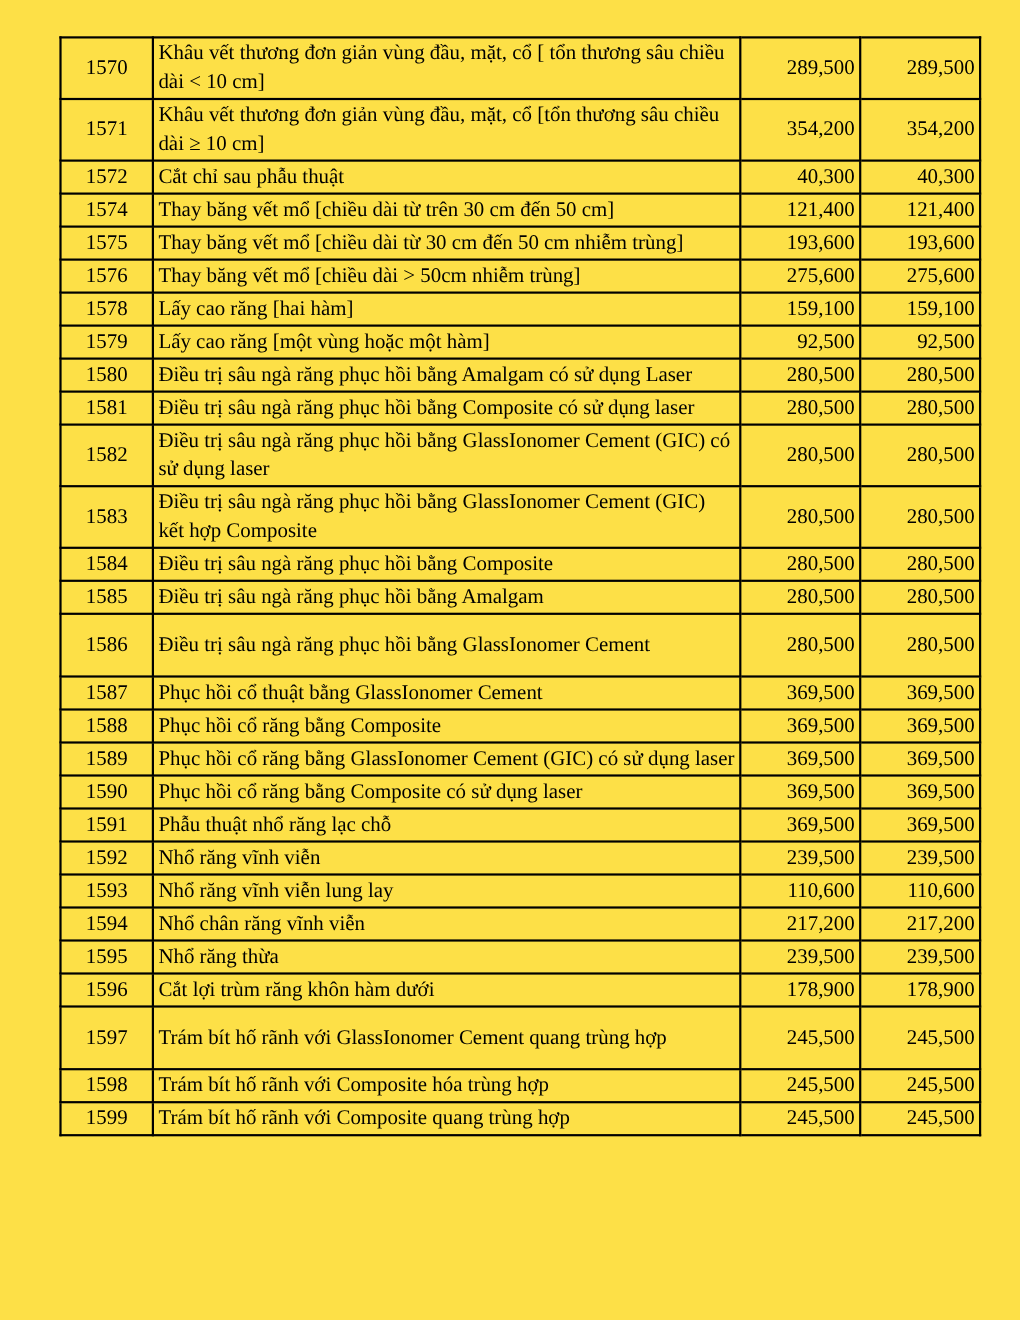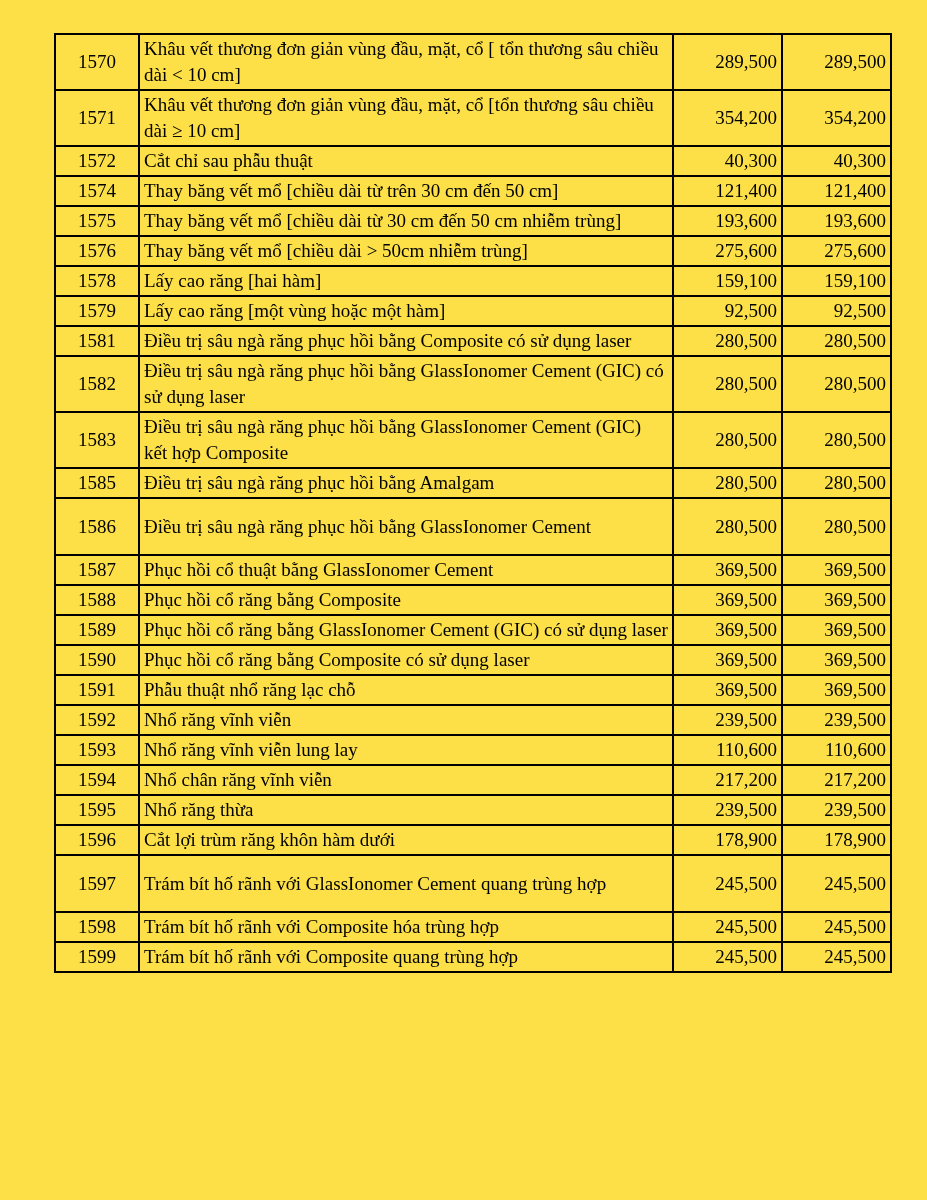--- a/index.html
+++ b/index.html
@@ -111,20 +111,26 @@
     <td class="cell-price">159,100</td>
   </tr>
 
   <tr>
     <td class="cell-id">1579</td>
     <td class="cell-desc">Lấy cao răng [một vùng hoặc một hàm]</td>
     <td class="cell-price">92,500</td>
     <td class="cell-price">92,500</td>
   </tr>
 
+  <tr>
+    <td class="cell-id">1580</td>
+    <td class="cell-desc">Điều trị sâu ngà răng phục hồi bằng Amalgam có sử dụng Laser</td>
+    <td class="cell-price">280,500</td>
+    <td class="cell-price">280,500</td>
+  </tr>
 
   <tr>
     <td class="cell-id">1581</td>
     <td class="cell-desc">Điều trị sâu ngà răng phục hồi bằng Composite có sử dụng laser</td>
     <td class="cell-price">280,500</td>
     <td class="cell-price">280,500</td>
   </tr>
 
   <tr>
     <td class="cell-id">1582</td>
@@ -133,20 +139,26 @@
     <td class="cell-price">280,500</td>
   </tr>
 
   <tr>
     <td class="cell-id">1583</td>
     <td class="cell-desc">Điều trị sâu ngà răng phục hồi bằng GlassIonomer Cement (GIC) kết hợp Composite</td>
     <td class="cell-price">280,500</td>
     <td class="cell-price">280,500</td>
   </tr>
 
+  <tr>
+    <td class="cell-id">1584</td>
+    <td class="cell-desc">Điều trị sâu ngà răng phục hồi bằng Composite</td>
+    <td class="cell-price">280,500</td>
+    <td class="cell-price">280,500</td>
+  </tr>
 
   <tr>
     <td class="cell-id">1585</td>
     <td class="cell-desc">Điều trị sâu ngà răng phục hồi bằng Amalgam</td>
     <td class="cell-price">280,500</td>
     <td class="cell-price">280,500</td>
   </tr>
 
   <tr class="tall">
     <td class="cell-id">1586</td>

